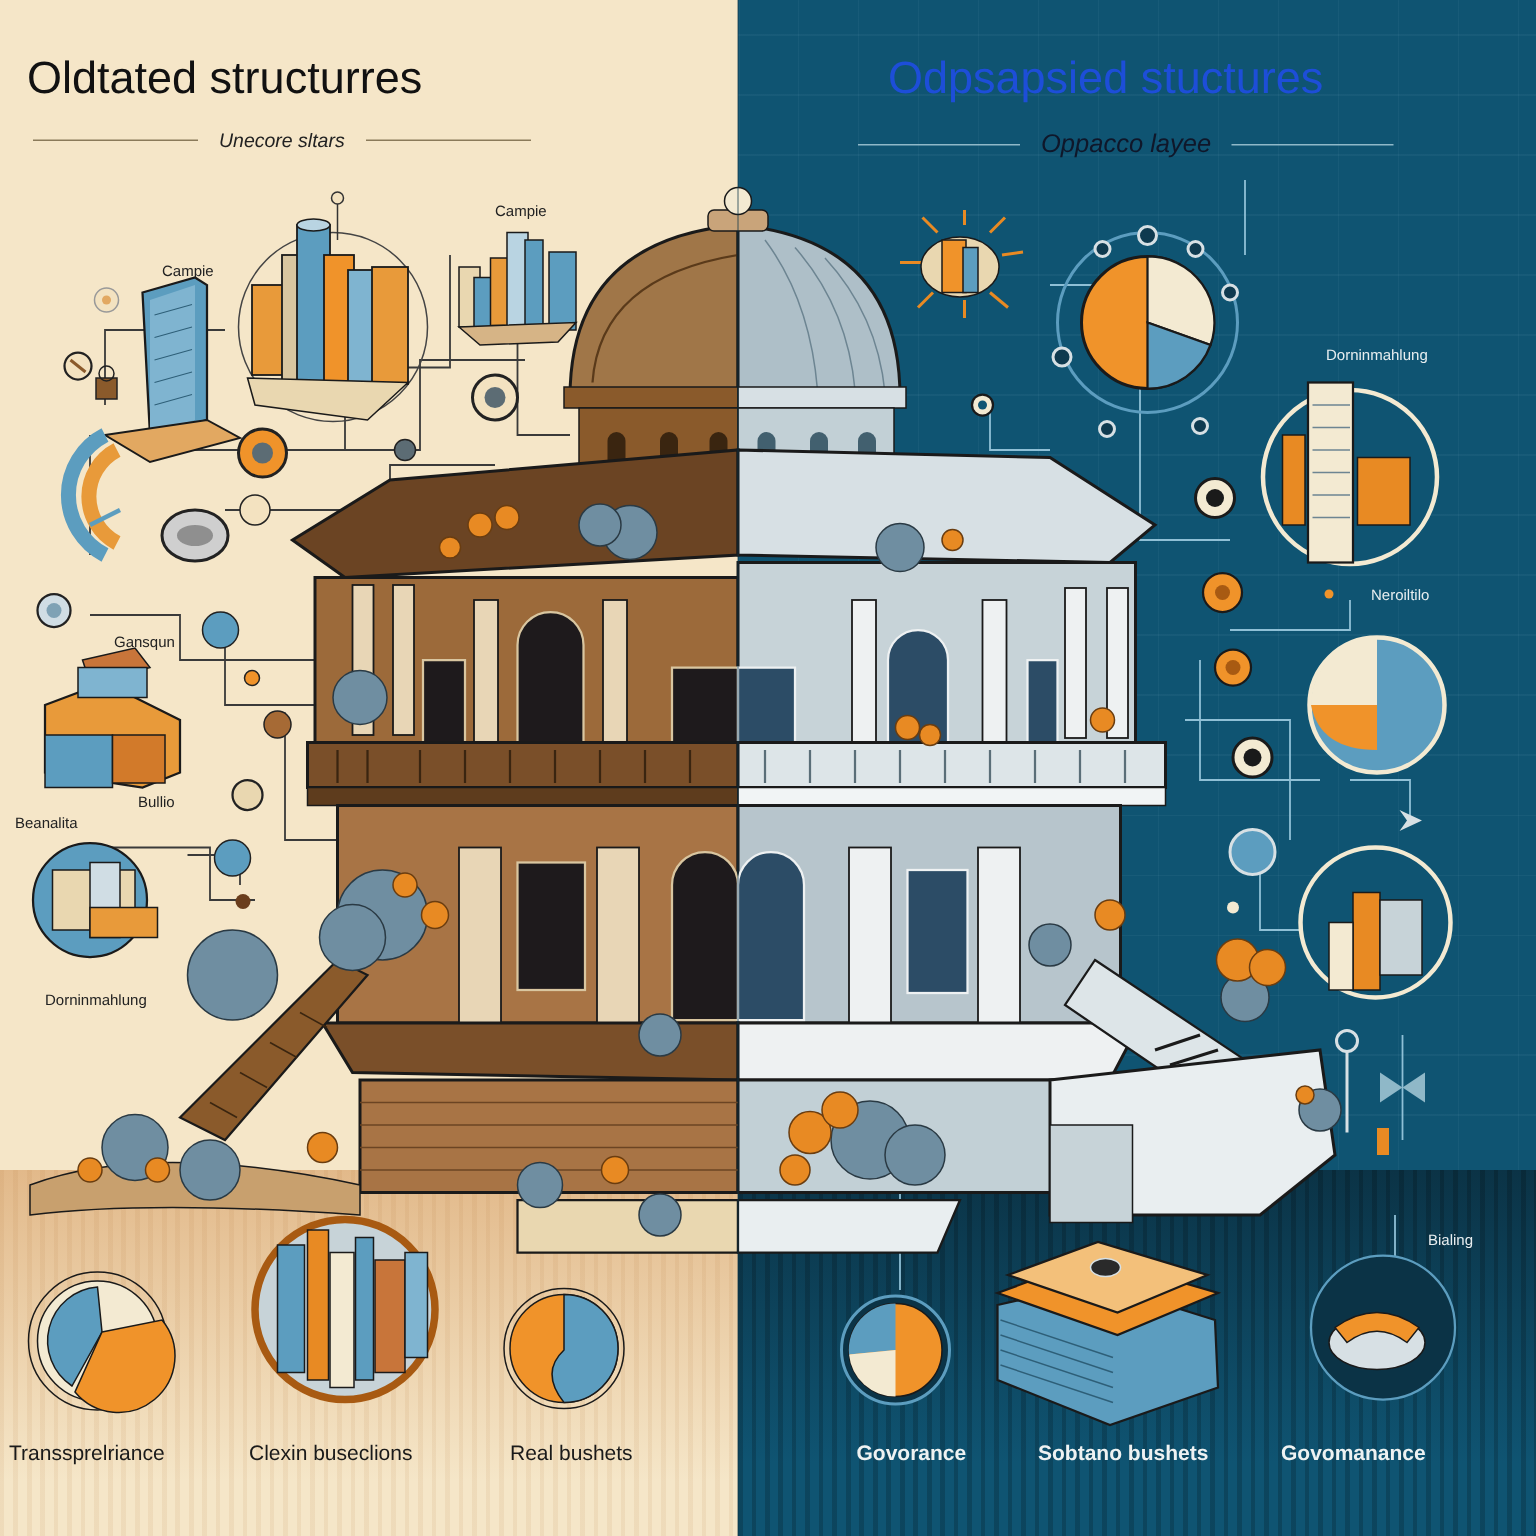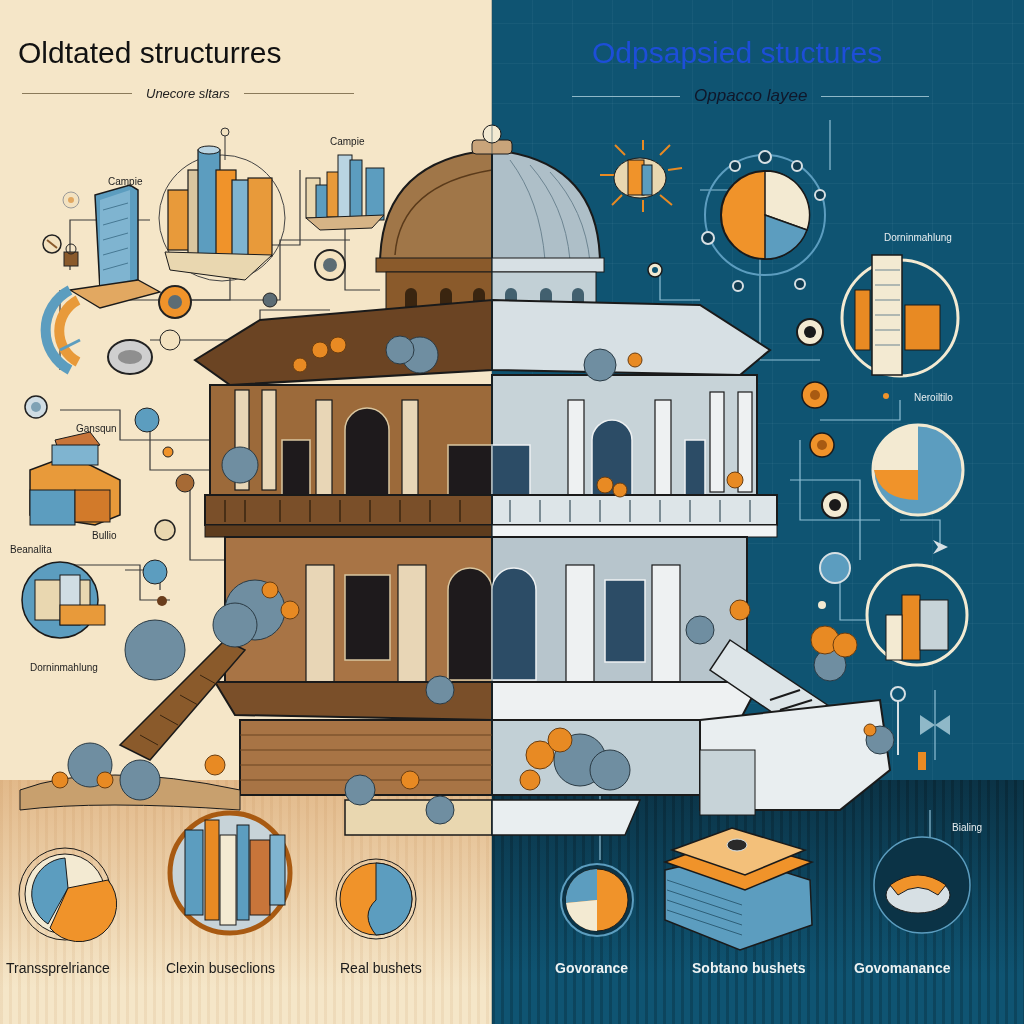--- a/index.html
+++ b/index.html
@@ -537,15 +537,15 @@
 <div class="label dark" style="left:10px;top:544px;">Beanalita</div>
 <div class="label dark" style="left:30px;top:662px;">Dorninmahlung</div>
 
 <div class="label light" style="left:868px;top:232px;">Dorninmahlung</div>
 <div class="label light" style="left:898px;top:392px;">Neroiltilo</div>
 <div class="label light" style="left:936px;top:822px;">Bialing</div>
 
 <div class="bottom-label dark" style="left:6px;">Transsprelriance</div>
 <div class="bottom-label dark" style="left:166px;">Clexin buseclions</div>
 <div class="bottom-label dark" style="left:340px;">Real bushets</div>
-<div class="bottom-label light" style="left:555px;">Govorance</div>
+<div class="bottom-label light" style="left:571px;">Govorance</div>
 <div class="bottom-label light" style="left:692px;">Sobtano bushets</div>
 <div class="bottom-label light" style="left:854px;">Govomanance</div>
 
 </body></html>

